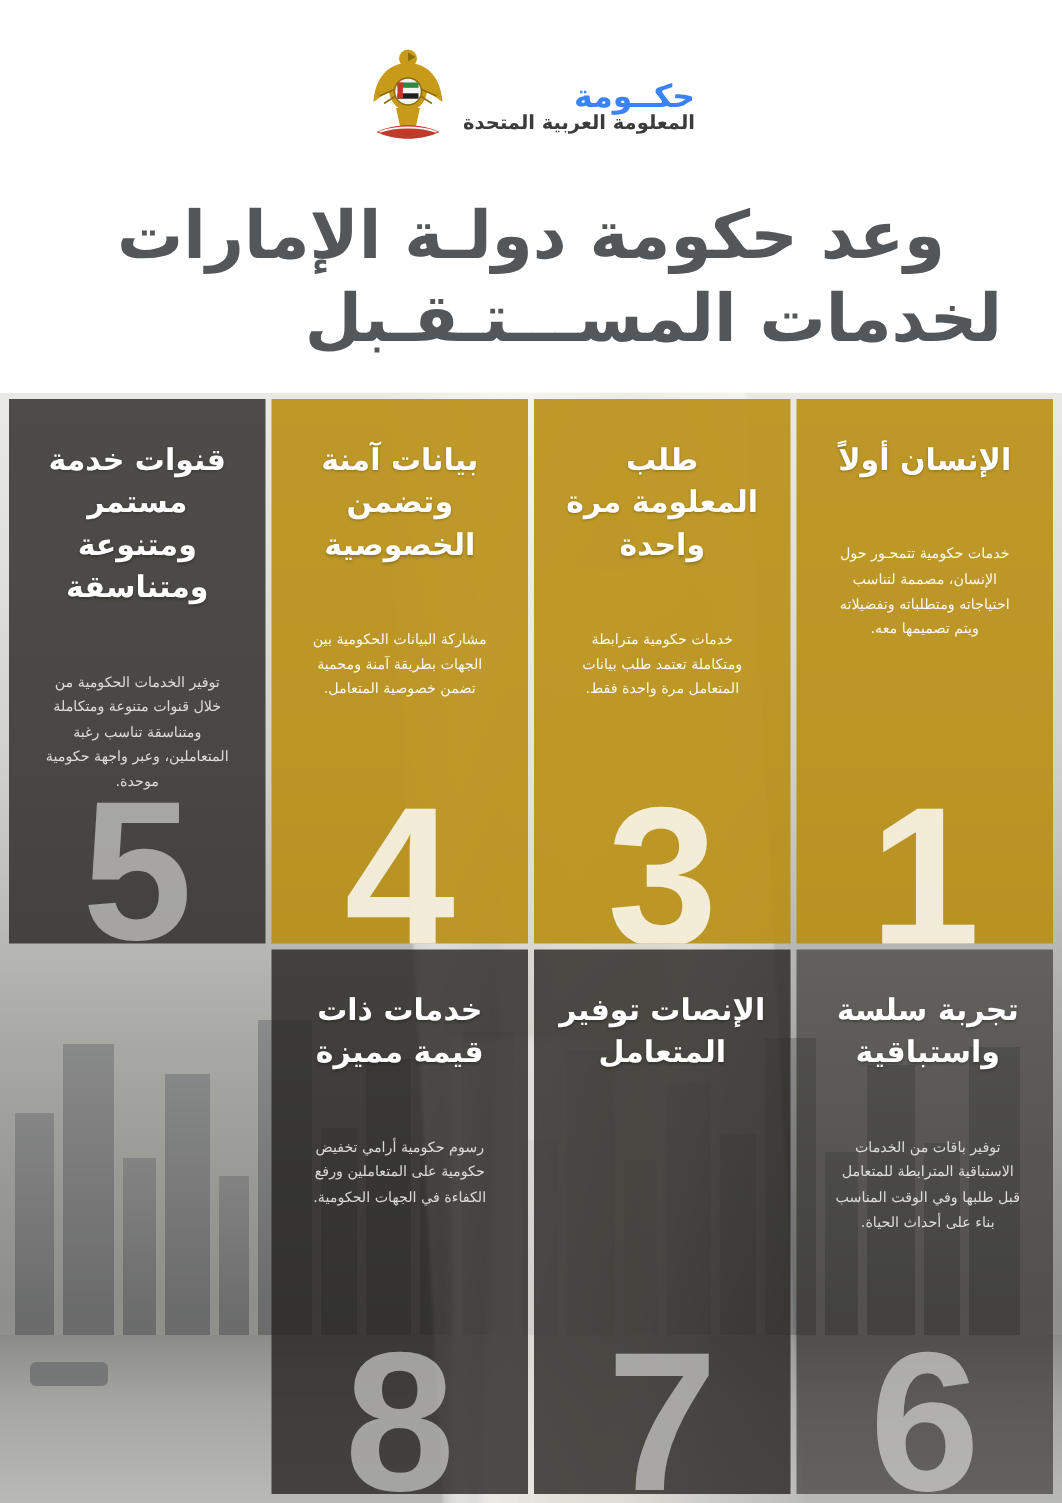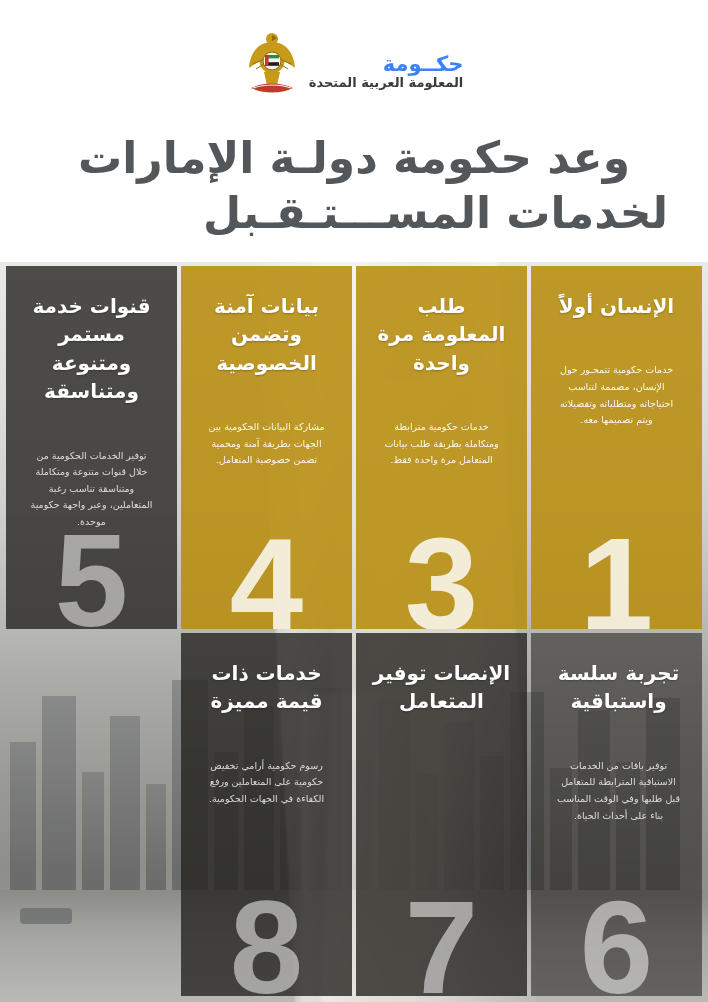--- a/index.html
+++ b/index.html
@@ -305,21 +305,21 @@
 
       <div class="card gold">
         <div class="card-title">الإنسان أولاً</div>
         <div class="card-desc">خدمات حكومية تتمحـور حول الإنسان، مصممة لتناسب احتياجاته ومتطلباته وتفضيلاته ويتم تصميمها معه.</div>
         <div class="card-num">1</div>
       </div>
 
 
       <div class="card gold">
         <div class="card-title">طلب المعلومة مرة واحدة</div>
-        <div class="card-desc">خدمات حكومية مترابطة ومتكاملة بطريقة طلب بيانات المتعامل مرة واحدة فقط.</div>
+        <div class="card-desc">خدمات حكومية مترابطة ومتكاملة تعتمد طلب بيانات المتعامل مرة واحدة فقط.</div>
         <div class="card-num">3</div>
       </div>
 
       <div class="card gold">
         <div class="card-title">بيانات آمنة وتضمن الخصوصية</div>
         <div class="card-desc">مشاركة البيانات الحكومية بين الجهات بطريقة آمنة ومحمية تضمن خصوصية المتعامل.</div>
         <div class="card-num">4</div>
       </div>
 
       <div class="card dark row2">

